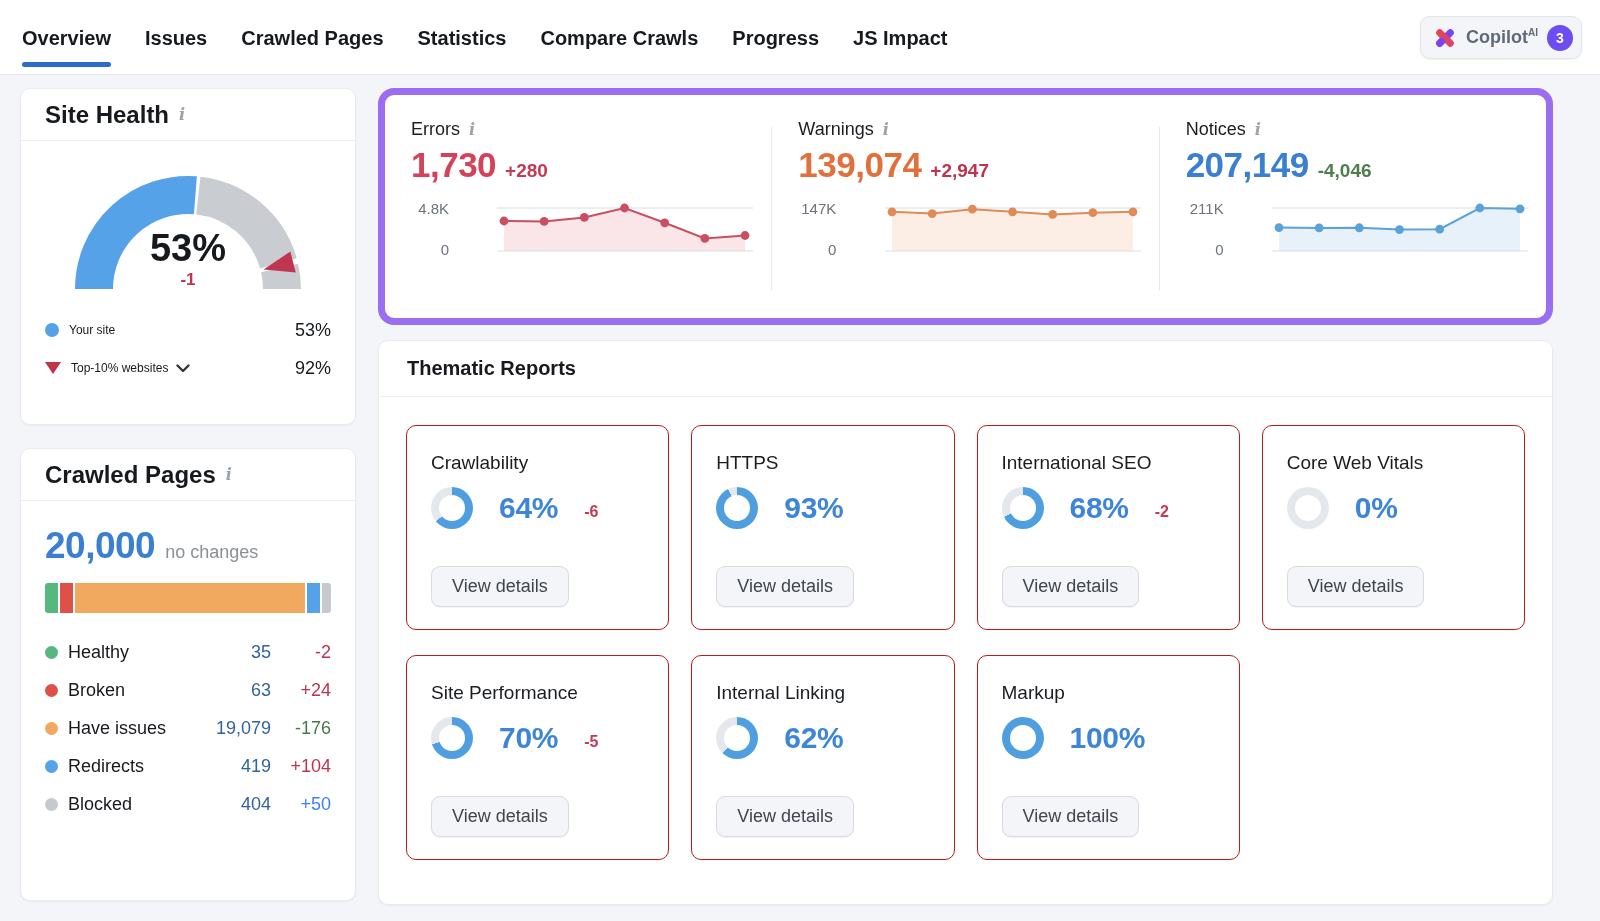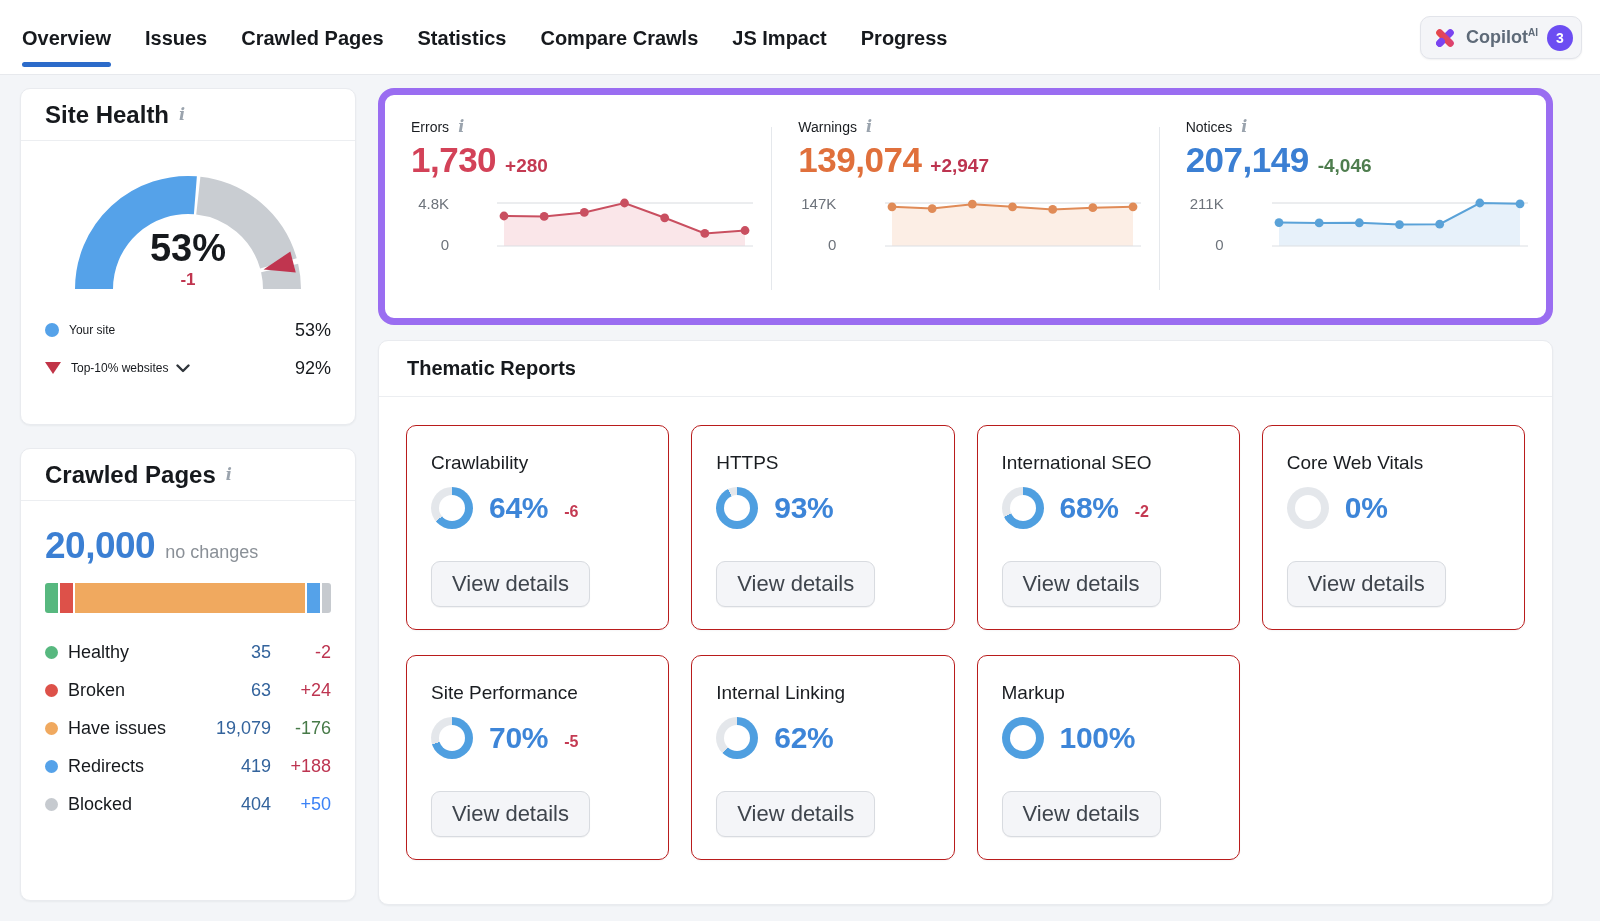--- a/index.html
+++ b/index.html
@@ -93,21 +93,21 @@
 
   
   #metrics-box {
     position:absolute; left:378px; top:88px; width:1175px; height:237px;
     background:#fff; border:7px solid #9a6df1; border-radius:16px;
     display:flex; align-items:stretch;
   }
   .metric-col { flex:1; padding:24px 18px 0 26px; min-width:0; }
   .metric-divider { width:1px; background:#e5e8ec; margin:32px 0 28px; }
   .metric-title-row { display:flex; align-items:center; gap:9px; }
-  .metric-title { font-size:14px; color:#1a1d21; }
+  .metric-title { font-size:18px; color:#1a1d21; }
   .metric-value-row { display:flex; align-items:baseline; gap:9px; margin-top:5px; }
   .metric-value { font-size:35px; font-weight:700; letter-spacing:-.5px; }
   .metric-delta { font-size:19px; font-weight:600; }
   .spark-row { display:flex; margin-top:14px;justify-content:space-between; }
   .spark-axis {
     width:48px; height:58px; display:flex; flex-direction:column;
     justify-content:space-between; align-items:flex-end; padding:2px 10px 0 0;
   }
   .axis-label { font-size:15px; color:#6d737b; line-height:1; }
 
@@ -121,29 +121,29 @@
   .th-grid {
     display:grid; grid-template-columns:repeat(4, 1fr);
     gap:25px 22px; padding:28px 27px 0;
   }
   .th-card {
     height:205px; background:#fff; border:1px solid #b91c1c; border-radius:10px;
     padding:26px 24px 22px; display:flex; flex-direction:column;
     box-shadow:0 1px 2px rgba(25,30,45,.04);
   }
   .th-card-title { font-size:19px; color:#1a1d21; }
-  .th-metric { display:flex; align-items:center; gap:16px; margin-top:13px; }
+  .th-metric { display:flex; align-items:center; gap:26px; margin-top:13px; }
   .ring { width:42px; height:42px; border-radius:50%; position:relative; flex:0 0 auto; }
   .ring::after { content:""; position:absolute; inset:8px; border-radius:50%; background:#fff; }
   .th-pct { font-size:30px; font-weight:700; color:#3d85d8; letter-spacing:-.3px; }
   .th-delta { font-size:16px; font-weight:600; color:#c43a52; align-self:center; margin-top:8px; }
   .view-btn {
     margin-top:auto; align-self:flex-start;
     background:#f4f5f8; border:1px solid #d8dbe0; border-radius:9px;
-    padding:9px 20px; font-size:22px; color:#3f454d; cursor:pointer;
+    padding:9px 20px; font-size:18px; color:#3f454d; cursor:pointer;
     font-family:"Liberation Sans", sans-serif;
     box-shadow:0 1px 1px rgba(20,24,40,.05);
   }
 </style>
 </head>
 <body>
 
 <div class="topnav">
   <div class="tabs">
     <div class="tab active">
@@ -155,24 +155,24 @@
     <div class="tab">
         <span>Crawled Pages</span>
       </div>
     <div class="tab">
         <span>Statistics</span>
       </div>
     <div class="tab">
         <span>Compare Crawls</span>
       </div>
     <div class="tab">
+        <span>Progress</span>
+      </div>
+    <div class="tab">
         <span>JS Impact</span>
-      </div>
-    <div class="tab">
-        <span>Progress</span>
       </div>
   </div>
   <div class="copilot-btn">
     <svg width="24" height="24" viewBox="0 0 24 24">
       <defs>
         <linearGradient id="cg1" x1="0" y1="0" x2="1" y2="1">
           <stop offset="0" stop-color="#e8483f"></stop>
             <stop offset="1" stop-color="#d9417c"></stop>
         </linearGradient>
       </defs>
@@ -254,21 +254,21 @@
       <div class="cp-row">
         <span class="cp-dot" style="background: rgb(240, 169, 95);"></span>
         <span class="cp-label">Have issues</span>
         <span class="cp-value">19,079</span>
         <span class="cp-delta" style="color: rgb(71, 122, 72);">-176</span>
       </div>
       <div class="cp-row">
         <span class="cp-dot" style="background: rgb(85, 162, 233);"></span>
         <span class="cp-label">Redirects</span>
         <span class="cp-value">419</span>
-        <span class="cp-delta" style="color: rgb(189, 52, 80);">+188</span>
+        <span class="cp-delta" style="color: rgb(189, 52, 80);">+104</span>
       </div>
       <div class="cp-row">
         <span class="cp-dot" style="background: rgb(198, 202, 207);"></span>
         <span class="cp-label">Blocked</span>
         <span class="cp-value">404</span>
         <span class="cp-delta" style="color: #3b82f6;">+50</span>
       </div>
     </div>
   </div>
 </div>

